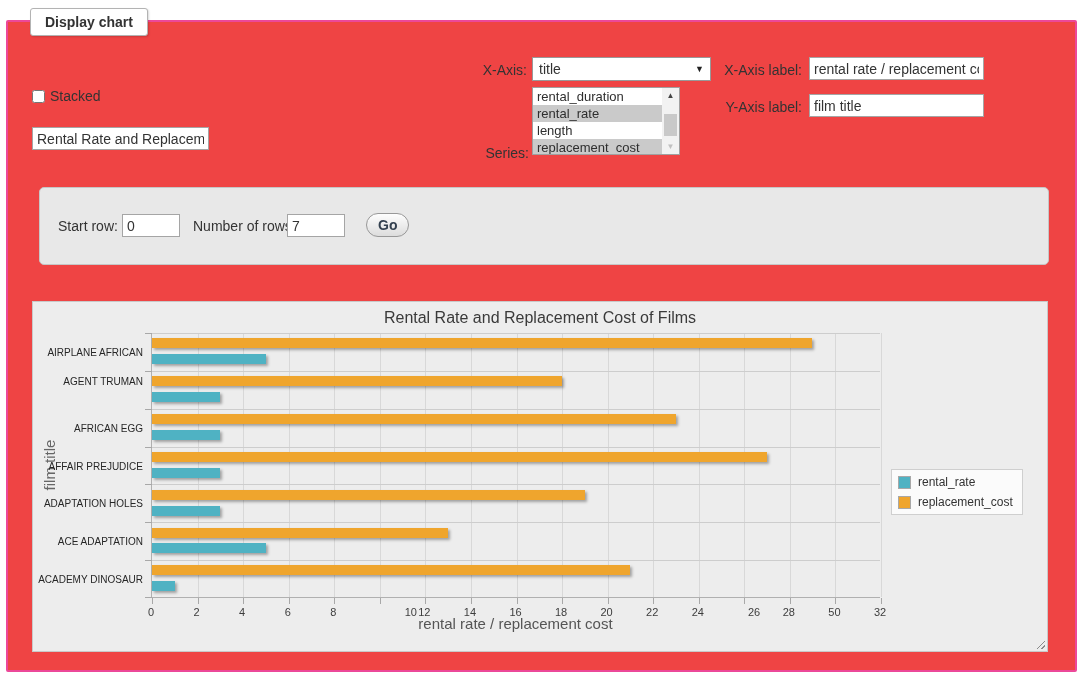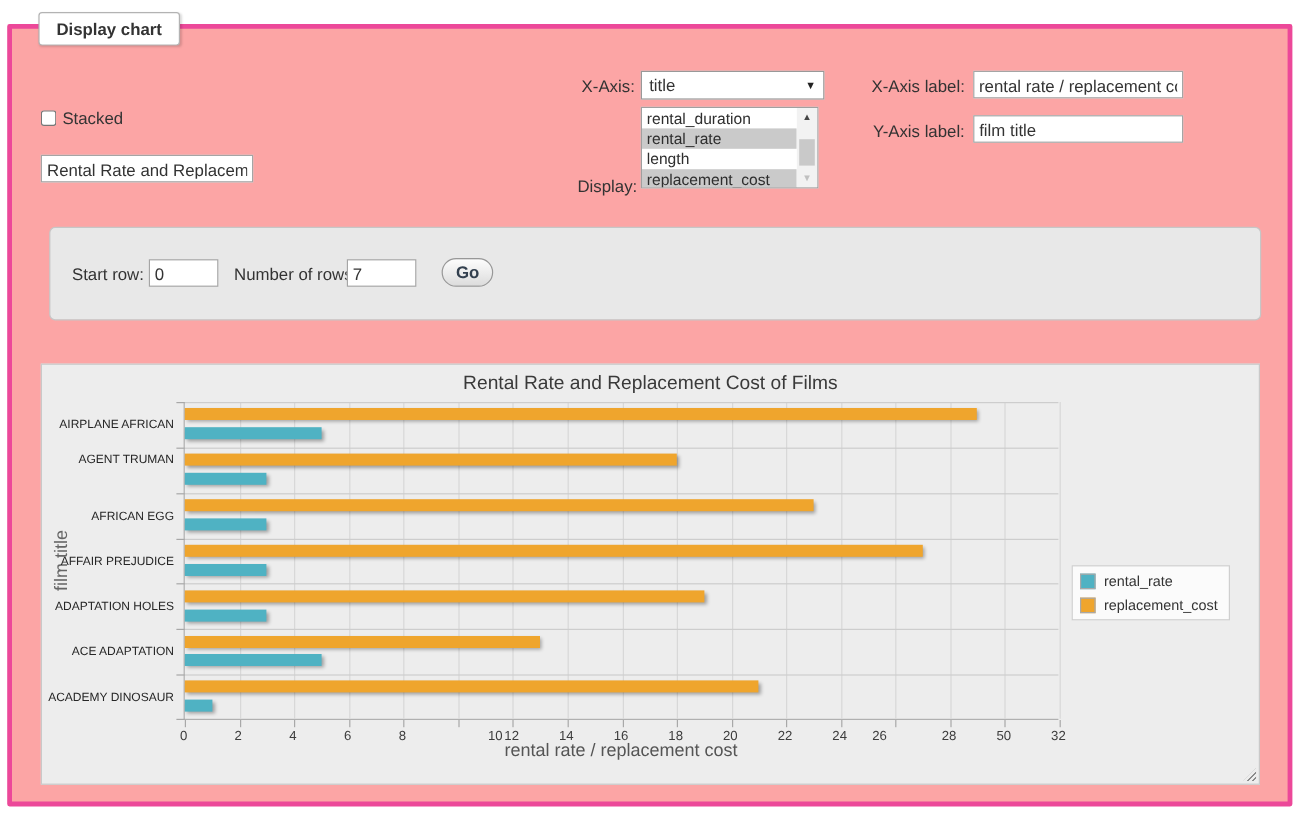--- a/index.html
+++ b/index.html
@@ -3,21 +3,21 @@
 <meta charset="utf-8">
 <style>
   * { margin:0; padding:0; box-sizing:border-box; }
   html,body { background:#fff; }
   .page {
     position:relative; width:1081px; height:681px; overflow:hidden;
     background:#fff; font-family:"Liberation Sans", sans-serif; font-size:14px; color:#333;
   }
   .main-fieldset {
     position:absolute; left:6px; top:20px; width:1071px; height:652px;
-    background:#fca5a5; border:4px solid #ec4899; border-radius:2px;
+    background:#ef4444; border:2px solid #ec4899; border-radius:2px;
   }
   .legend-box {
     position:absolute; left:22px; top:-14px; background:#fff;
     border:1px solid #b3b3b3; border-radius:3px; padding:5px 14px;
     font-weight:bold; font-size:14px; color:#333; box-shadow:1px 1px 2px rgba(0,0,0,.15);
   }
   
   .radio-row { position:absolute; left:24px; top:34px; display:flex; align-items:center; }
   .radio-item { display:flex; align-items:center; margin-right:10px; cursor:default; }
   .radio-item input { margin-right:4px; }
@@ -27,21 +27,21 @@
     background:#fff; border:1px solid #a5a5a5; font-family:"Liberation Sans",sans-serif;
     font-size:14px; color:#333; padding:2px 4px; height:23px;
   }
   .title-input { position:absolute; left:24px; top:105px; width:177px; }
   .label-right { position:absolute; text-align:right; color:#333; }
   .xaxis-label-text { left:419px; top:40px; width:100px; }
   .series-label-text { left:419px; top:123px; width:102px; }
   .xlabel-text { left:674px; top:40px; width:120px; }
   .ylabel-text { left:674px; top:77px; width:120px; }
   .fake-select {
-    position:absolute; left:524px; top:35px; width:153px; height:24px;
+    position:absolute; left:524px; top:35px; width:179px; height:24px;
     background:#fff; border:1px solid #999; display:flex; align-items:center;
     padding:0 6px; color:#333;
   }
   .fake-select .arrow { margin-left:auto; font-size:9px; color:#222; }
   .series-listbox {
     position:absolute; left:524px; top:65px; width:148px; height:68px;
     background:#fff; border:1px solid #a0a0a0; display:flex;
   }
   .series-items { flex:1; overflow:hidden; font-size:13px; color:#2e2e2e; }
   .series-option { height:17px; line-height:17px; padding-left:4px; white-space:nowrap; }
@@ -117,21 +117,21 @@
     </label>
 
     <input class="text-input title-input" value="Rental Rate and Replacement Cost of Films" style="">
 
     <div class="label-right xaxis-label-text">X-Axis:</div>
     <div class="fake-select">
       <span>title</span>
       <span class="arrow">▼</span>
     </div>
 
-    <div class="label-right series-label-text">Display:</div>
+    <div class="label-right series-label-text">Series:</div>
     <div class="series-listbox">
       <div class="series-items">
           <div class="series-option">rental_duration</div>
           <div class="series-option selected">rental_rate</div>
           <div class="series-option">length</div>
           <div class="series-option selected">replacement_cost</div>
         </div>
       <div class="series-scrollbar">
         <div class="scroll-btn up">▲</div>
         <div class="scroll-thumb"></div>
@@ -238,21 +238,21 @@
         <div class="xtick-label" style="left: 254.688px;">6</div>
         <div class="xtick-label" style="left: 300.25px;">8</div>
         <div class="xtick-label" style="left: 345.812px; margin-left: 32px;">10</div>
         <div class="xtick-label" style="left: 391.375px;">12</div>
         <div class="xtick-label" style="left: 436.938px;">14</div>
         <div class="xtick-label" style="left: 482.5px;">16</div>
         <div class="xtick-label" style="left: 528.062px;">18</div>
         <div class="xtick-label" style="left: 573.625px;">20</div>
         <div class="xtick-label" style="left: 619.188px;">22</div>
         <div class="xtick-label" style="left: 664.75px;">24</div>
-        <div class="xtick-label" style="left: 698px;">26</div>
+        <div class="xtick-label" style="left: 721px;">26</div>
         <div class="xtick-label" style="left: 755.875px;">28</div>
         <div class="xtick-label" style="left: 801.438px;">50</div>
         <div class="xtick-label" style="left: 847px;">32</div>
         <div class="ycat-label" style="top: 44.9286px;">AIRPLANE AFRICAN</div>
         <div class="ycat-label" style="top: 74px;">AGENT TRUMAN</div>
         <div class="ycat-label" style="top: 120.643px;">AFRICAN EGG</div>
         <div class="ycat-label" style="top: 158.5px;">AFFAIR PREJUDICE</div>
         <div class="ycat-label" style="top: 196.357px;">ADAPTATION HOLES</div>
         <div class="ycat-label" style="top: 234.214px;">ACE ADAPTATION</div>
         <div class="ycat-label" style="top: 272.071px;">ACADEMY DINOSAUR</div>

